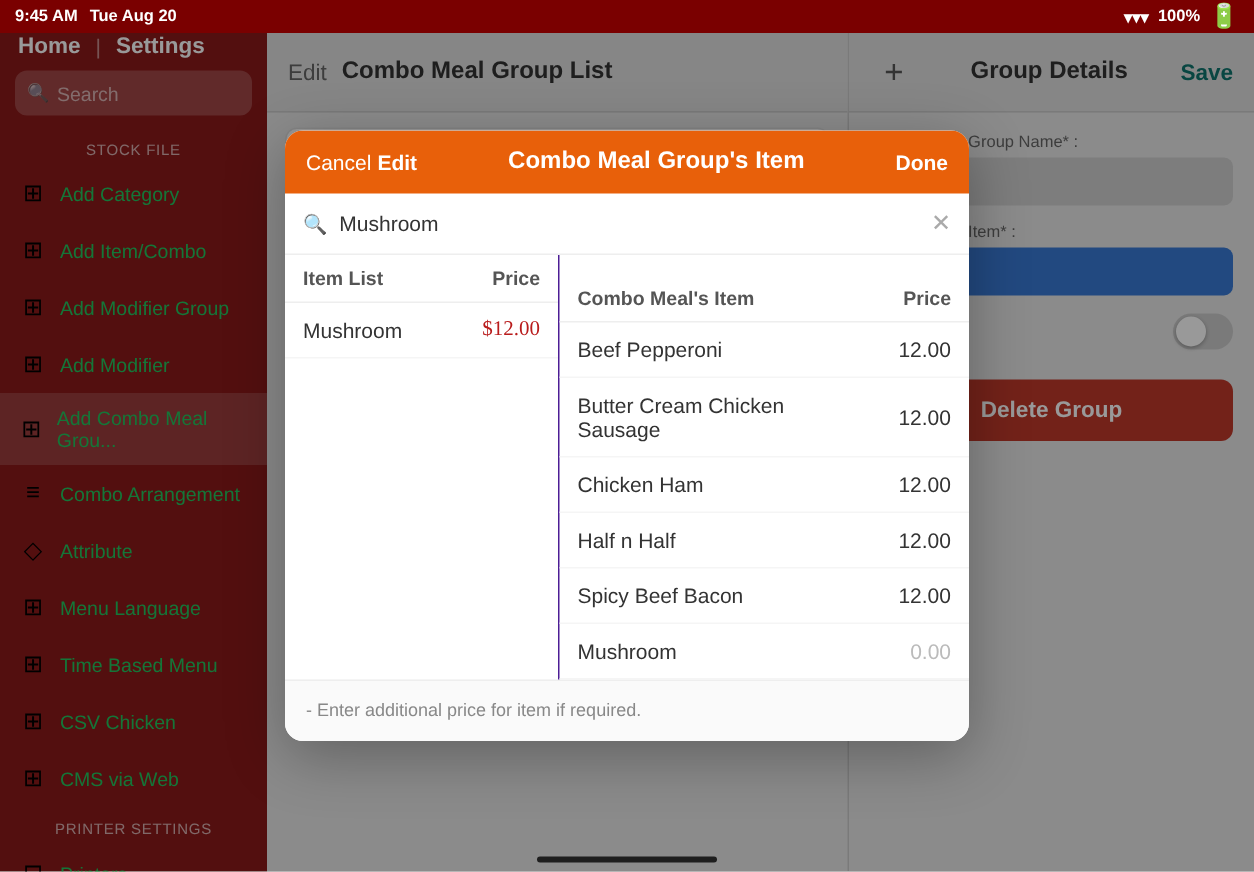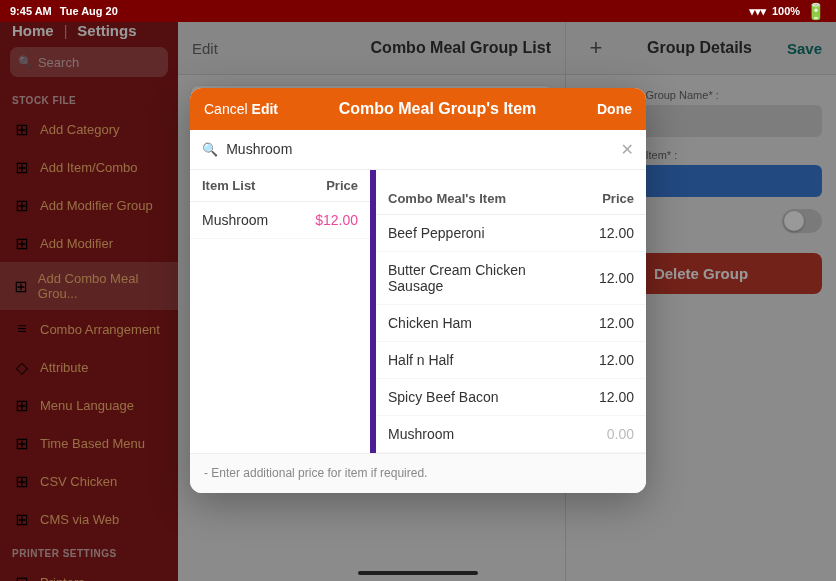--- a/index.html
+++ b/index.html
@@ -23,31 +23,31 @@
     .sidebar-header { height: 53px; display: flex; align-items: center; padding: 0 12px; gap: 8px; }
     .nav-home { color: white; font-size: 15px; font-weight: 600; cursor: pointer; }
     .nav-settings { color: white; font-size: 15px; font-weight: 600; cursor: pointer; }
     .nav-sep { color: rgba(255,255,255,0.5); font-size: 14px; margin: 0 2px; }
     .sidebar-search { padding: 8px 10px; }
     .sidebar-search-box { background: rgba(255,255,255,0.2); border-radius: 8px; height: 30px; display: flex; align-items: center; padding: 0 8px; gap: 5px; }
     .sidebar-search-box input { background: transparent; border: none; outline: none; color: white; font-size: 13px; width: 100%; }
     .sidebar-search-box input::placeholder { color: rgba(255,255,255,0.6); }
     .search-icon-sm { color: rgba(255,255,255,0.7); font-size: 12px; }
 
-    .section-label { color: rgba(255,255,255,0.65); font-size: 10px; font-weight: 700; padding: 10px 12px 4px; letter-spacing: 0.5px; }
+    .section-label { color: rgba(255,255,255,0.65); font-size: 10px; font-weight: 400; padding: 10px 12px 4px; letter-spacing: 0.5px; text-align: center; }
     .sidebar-item { display: flex; align-items: center; gap: 8px; padding: 9px 12px; cursor: pointer; }
     .sidebar-item-icon { width: 20px; height: 20px; display: flex; align-items: center; justify-content: center; }
-    .sidebar-item-label { color: #fdba74; font-size: 13px; }
+    .sidebar-item-label { color: #22c55e; font-size: 13px; }
     .sidebar-item.active { background: rgba(255,255,255,0.15); }
 
     
     .middle-panel { flex: 1; background: #e8e8e8; display: flex; flex-direction: column; border-right: 1px solid #ccc; }
     .middle-header { height: 53px; background: #e0e0e0; display: flex; align-items: center; padding: 0 14px; gap: 10px; border-bottom: 1px solid #ccc; }
     .edit-btn { background: transparent; border: none; color: #666; font-size: 15px; cursor: pointer; }
-    .middle-title { font-size: 16px; font-weight: 600; color: #333; text-align: right; flex: 1; }
+    .middle-title { font-size: 16px; font-weight: 600; color: #333; text-align: left; flex: 1; }
     .middle-search { padding: 10px 12px; }
     .middle-search-box { background: white; border-radius: 8px; height: 36px; display: flex; align-items: center; padding: 0 10px; gap: 6px; border: 1px solid #ddd; }
     .middle-search-box input { background: transparent; border: none; outline: none; font-size: 13px; width: 100%; color: #555; }
     .middle-search-box input::placeholder { color: #aaa; }
 
     .pizza-item { background: white; margin: 0 12px 6px; border-radius: 8px; padding: 12px 14px; display: flex; align-items: center; gap: 10px; }
     .pizza-badge { background: #FF6B35; color: white; font-size: 11px; font-weight: 700; width: 26px; height: 26px; border-radius: 4px; display: flex; align-items: center; justify-content: center; }
     .pizza-name { font-size: 15px; font-weight: 600; color: #333; }
 
     
@@ -78,29 +78,29 @@
     .modal-edit { color: white; font-size: 14px; font-weight: 600; cursor: pointer; background: transparent; border: none; margin-left: 4px; }
     .modal-title { flex: 1; text-align: center; color: white; font-size: 16px; font-weight: 600; }
     .modal-done { color: white; font-size: 14px; font-weight: 600; cursor: pointer; background: transparent; border: none; }
 
     .modal-search { padding: 10px 12px; border-bottom: 1px solid #eee; display: flex; align-items: center; gap: 8px; }
     .modal-search-icon { color: #aaa; font-size: 13px; }
     .modal-search input { flex: 1; border: none; outline: none; font-size: 14px; color: #333; }
     .modal-search-clear { color: #aaa; font-size: 16px; cursor: pointer; }
 
     .modal-body { display: flex; min-height: 280px; }
-    .item-list-col { flex: 1; border-right: 6px solid #4c1d95; }
+    .item-list-col { flex: 1; border-right: 1px solid #4c1d95; }
     .combo-items-col { flex: 1.5; margin-top: 13px; }
 
     .col-header { display: flex; justify-content: space-between; padding: 8px 12px; border-bottom: 1px solid #eee; }
     .col-header-label { font-size: 13px; color: #555; font-weight: 600; }
 
     .list-item-row { display: flex; justify-content: space-between; align-items: center; padding: 10px 12px; border-bottom: 1px solid #f5f5f5; }
     .list-item-name { font-size: 14px; color: #333; }
-    .list-item-price { font-size: 14px; color: #ec4899; }
+    .list-item-price { font-size: 14px; color: #b91c1c; font-family: Liberation Serif, serif; }
     .list-item-price-input { font-size: 14px; color: #bbb; text-align: right; border: none; outline: none; width: 60px; background: transparent; }
     .list-item-price-input.active { color: #333; }
 
     .modal-footer { padding: 10px 14px; background: #fafafa; border-top: 1px solid #eee; }
     .footer-hint { font-size: 12px; color: #888; line-height: 1.6; }
 
     
     .bottom-indicator { position: absolute; bottom: 6px; left: 50%; transform: translateX(-50%); width: 120px; height: 4px; background: #333; border-radius: 2px; }
   </style>
 </head>

